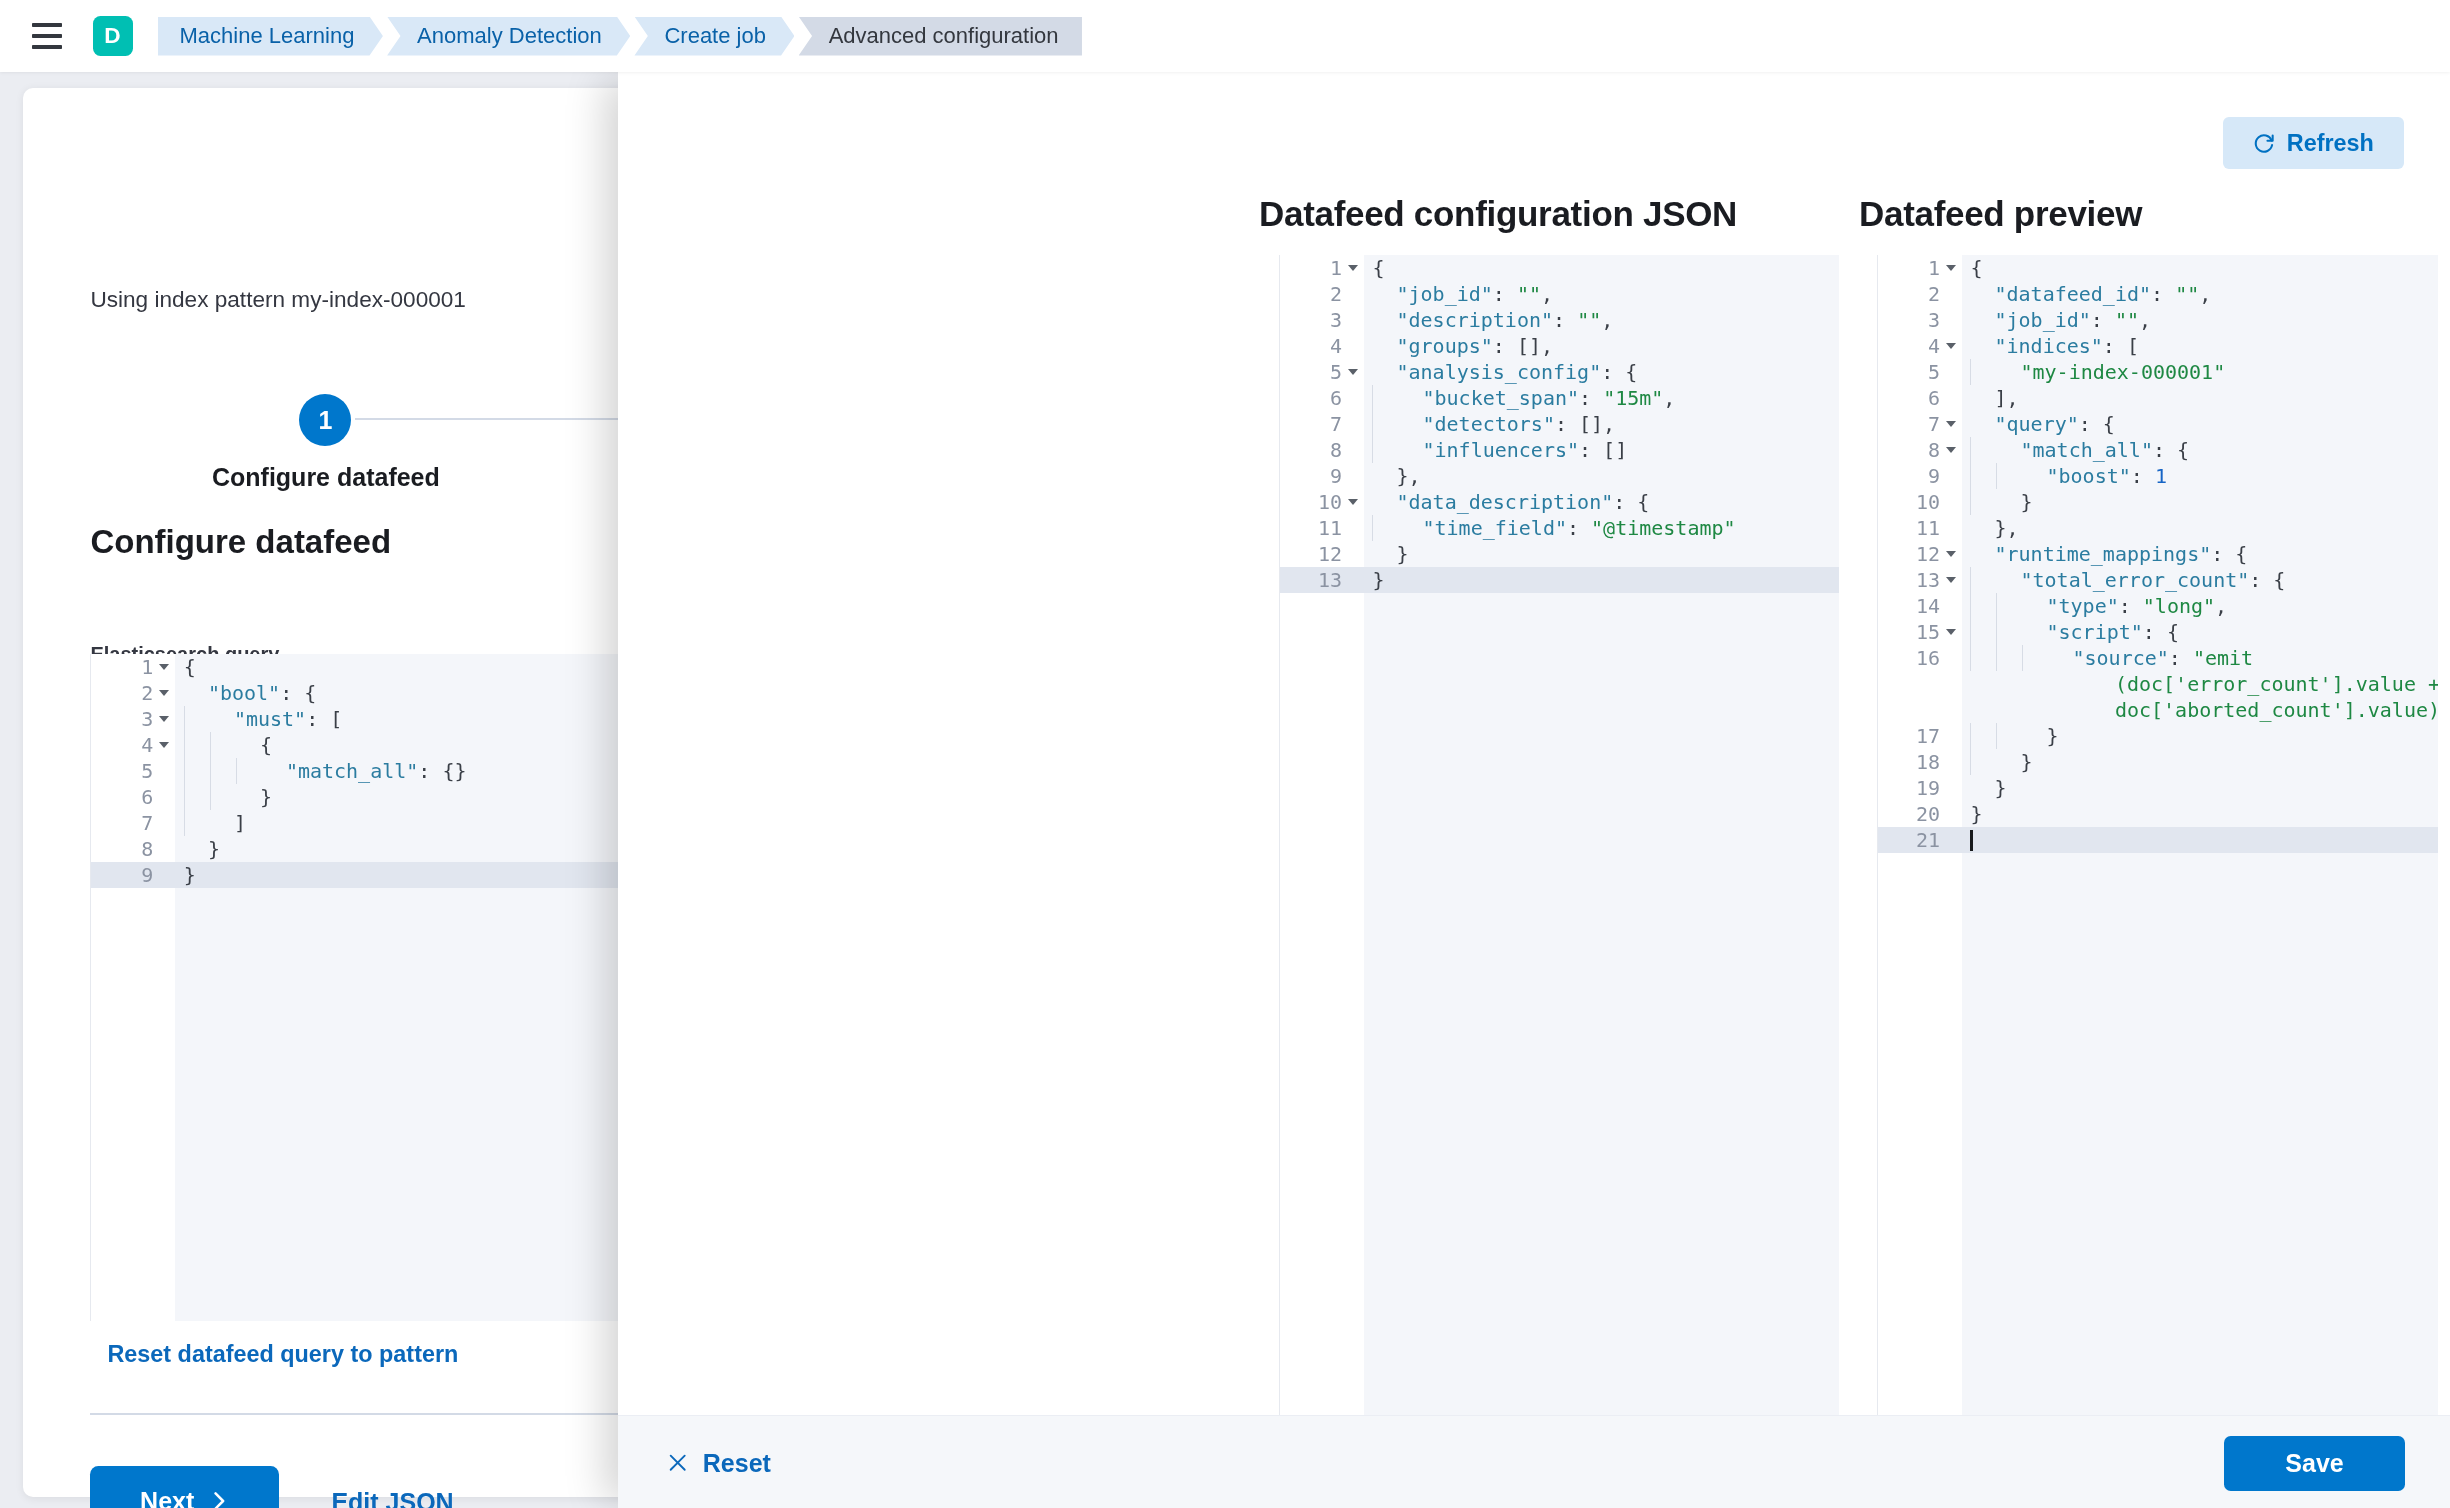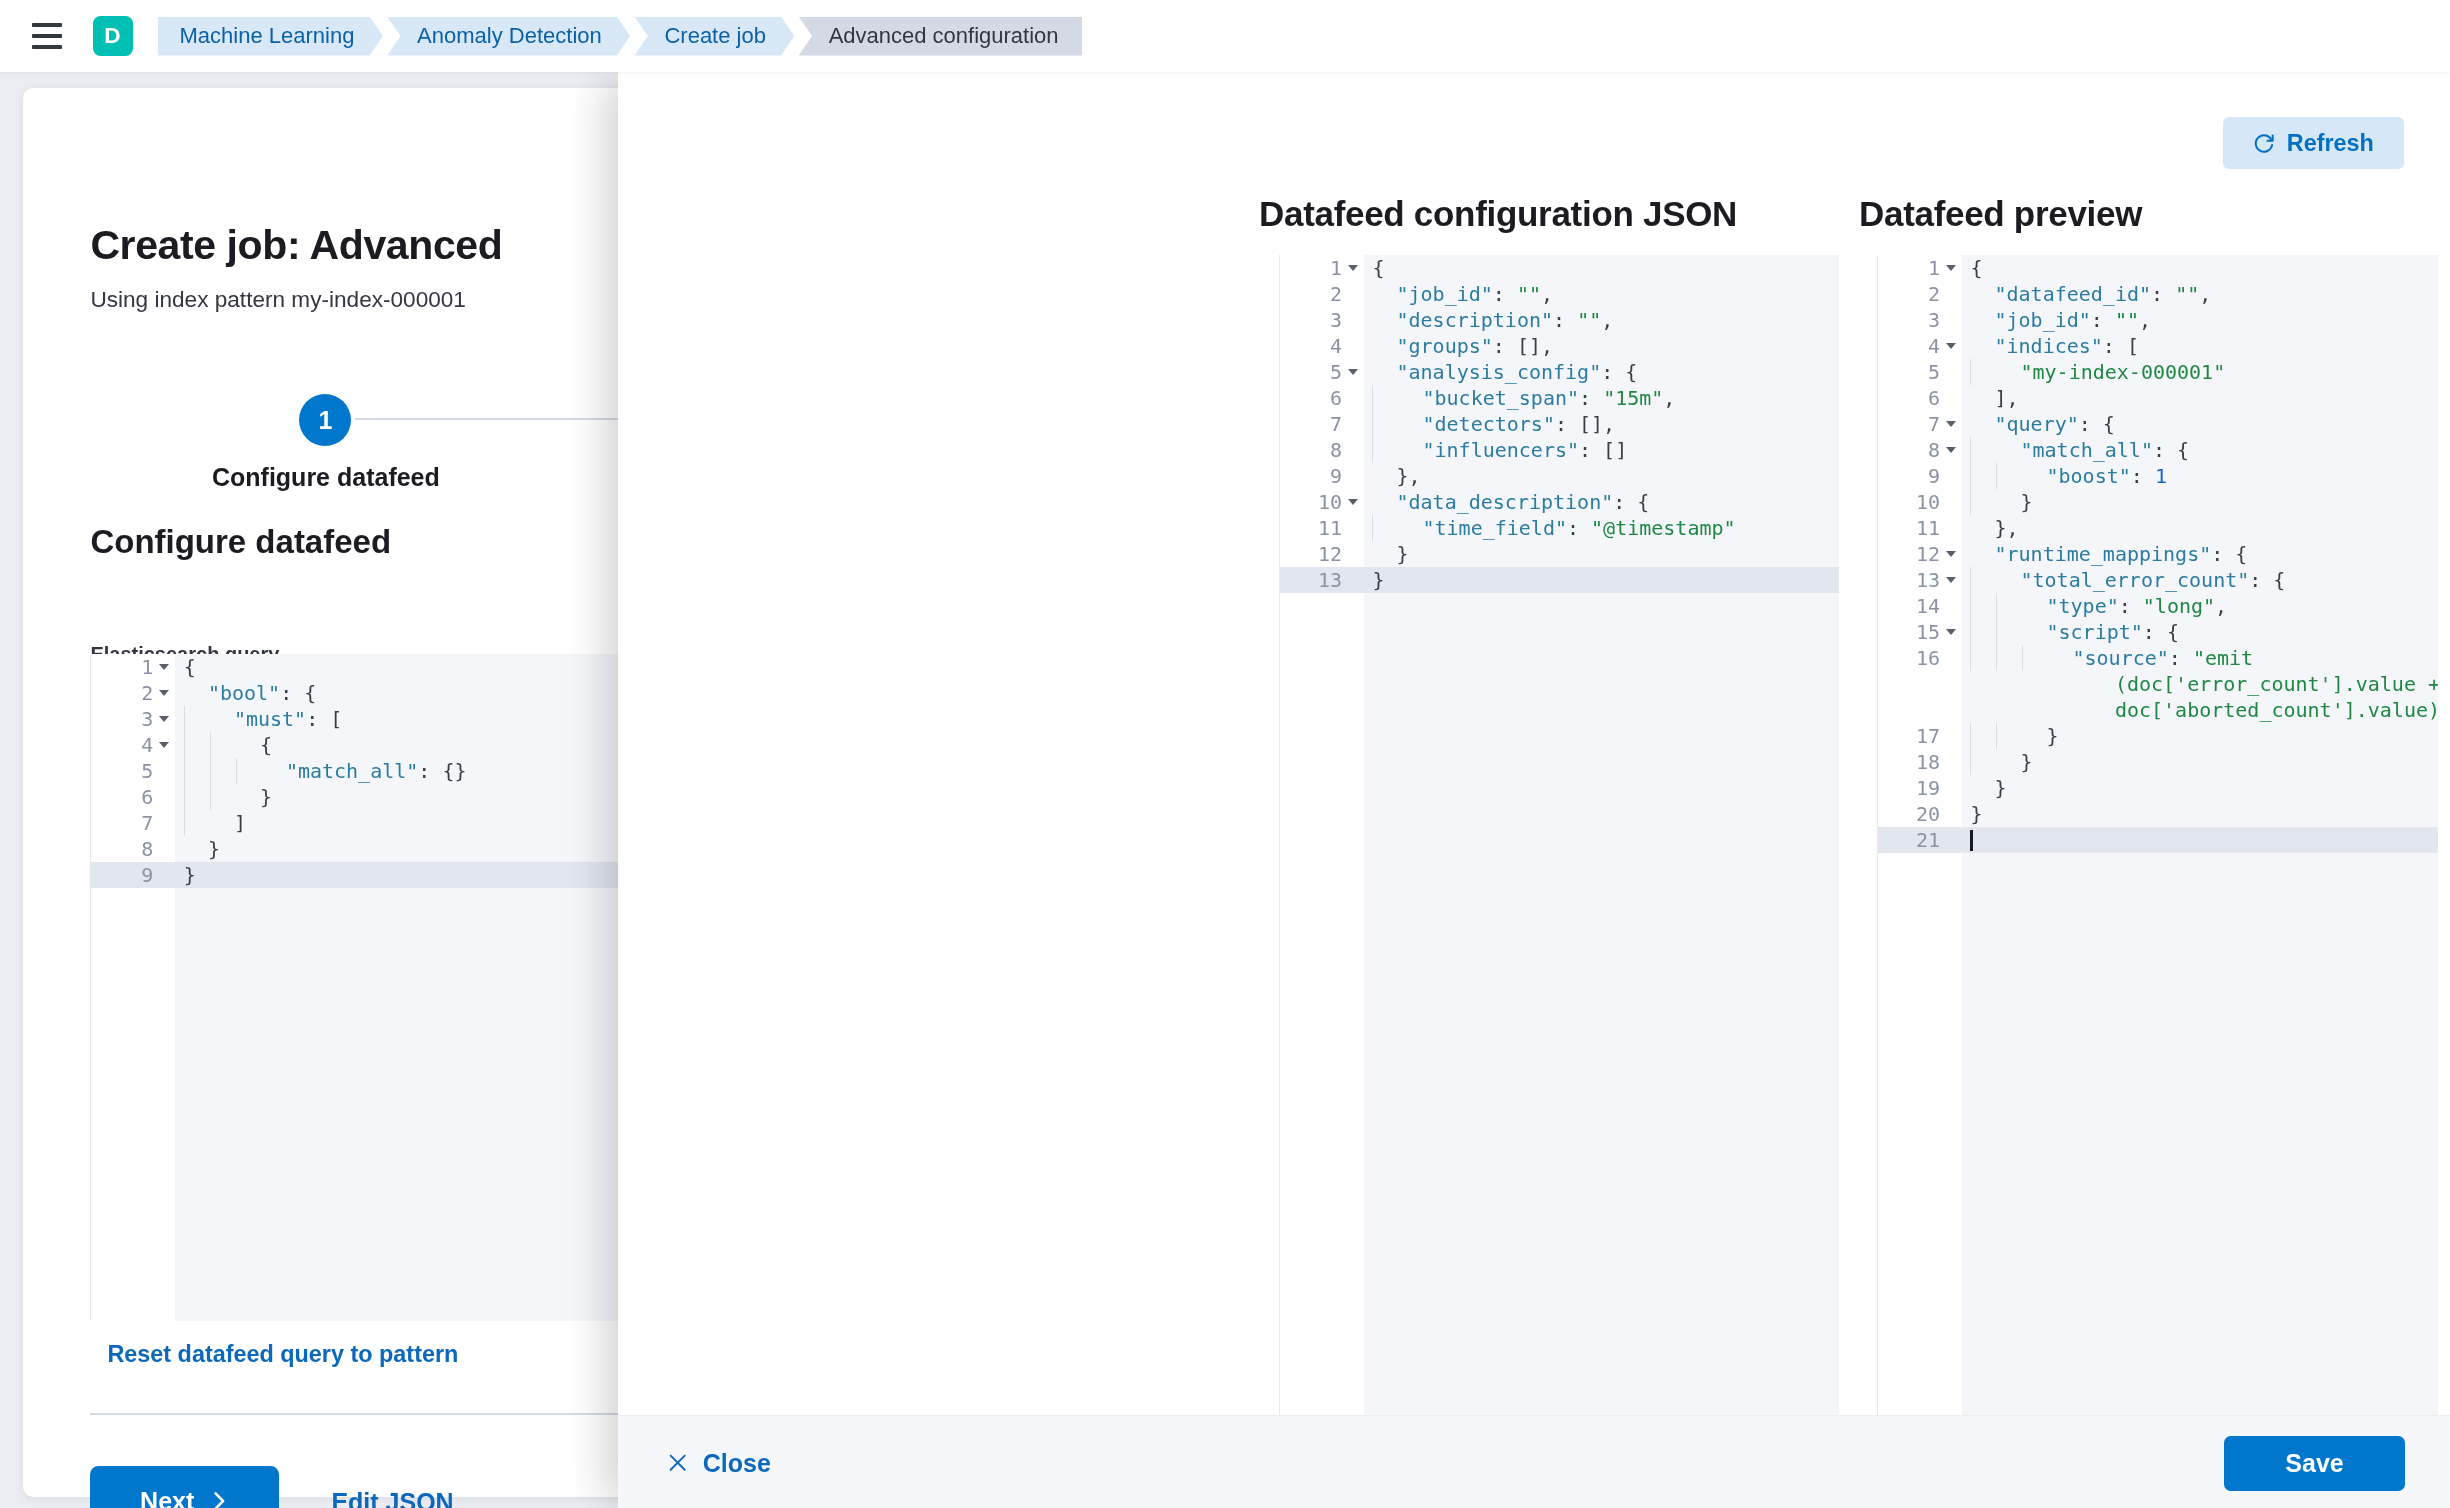--- a/index.html
+++ b/index.html
@@ -93,21 +93,20 @@
   <div class="avatar">D</div>
   <div class="crumbs" id="crumbs">
       <div class="crumb first">Machine Learning</div>
       <div class="crumb">Anomaly Detection</div>
       <div class="crumb">Create job</div>
       <div class="crumb current">Advanced configuration</div>
     </div>
 </div>
 
 <div class="panel">
-  <div class="page-title">Create job: Advanced</div>
   <div class="page-sub">Using index pattern my-index-000001</div>
   <div class="step-line"></div>
   <div class="step-circle">1</div>
   <div class="step-label">Configure datafeed</div>
   <div class="section-heading">Configure datafeed</div>
   <div class="query-label">Elasticsearch query</div>
   <div class="editor" id="ed-es">
       <div class="erows">
         <div class="crow"><div class="gut"><span class="num">1</span><span class="foldslot"><span class="fold-tri"></span></span></div><div class="cline"><span style="white-space: pre;"><span class="tok-p">{</span></span></div></div>
         <div class="crow"><div class="gut"><span class="num">2</span><span class="foldslot"><span class="fold-tri"></span></span></div><div class="cline"><span style="white-space: pre;">  <span class="tok-k">"bool"</span><span class="tok-p">: {</span></span></div></div>
@@ -192,18 +191,18 @@
       </div>
     </div>
 
   <div class="ffooter">
     <button class="close-btn">
       <span style="display:flex;">
         <svg width="23.4" height="23.4" viewBox="0 0 16 16">
             <path d="M3.2 3.2 L12.8 12.8 M12.8 3.2 L3.2 12.8" stroke="#0B68BB" stroke-width="1.3" stroke-linecap="round"></path>
           </svg>
       </span>
-      <span>Close</span>
+      <span>Reset</span>
     </button>
     <button class="save-btn">Save</button>
   </div>
 </div>
 
 
 </body></html>

